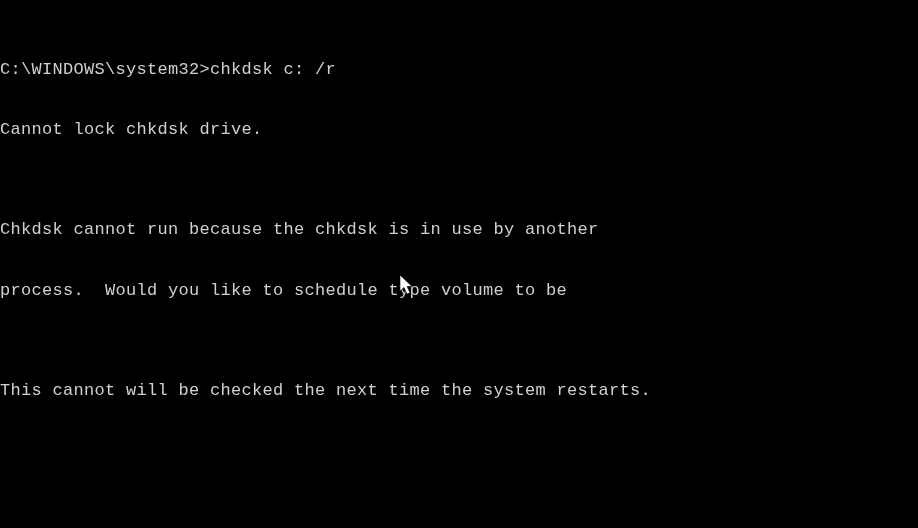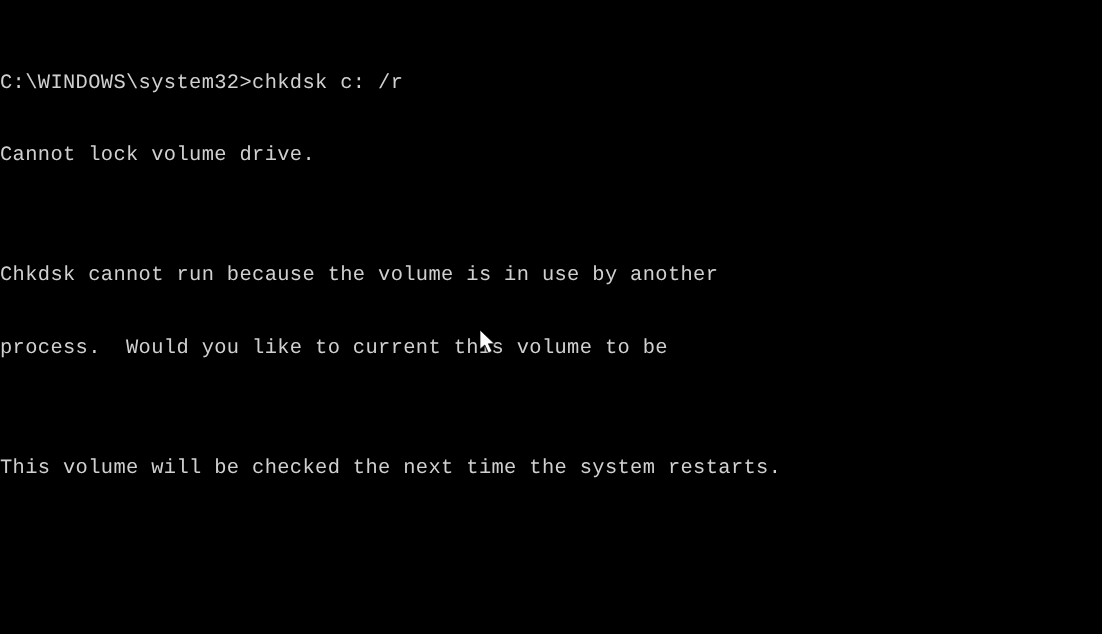--- a/index.html
+++ b/index.html
@@ -36,26 +36,26 @@
       width: 16px;
       height: 22px;
       filter: drop-shadow(0 0 1px rgba(0,0,0,0.8));
     }
   </style>
 </head>
 <body>
 
 <div class="terminal">
   <span class="line"><span>C:\WINDOWS\system32&gt;</span><span>chkdsk c: /r</span></span>
-  <span class="line">Cannot lock volume drive.</span>
+  <span class="line">Cannot lock chkdsk drive.</span>
   <span class="line"></span>
-  <span class="line">Chkdsk cannot run because the volume is in use by another</span>
-  <span class="line">process.  Would you like to current this volume to be</span>
+  <span class="line">Chkdsk cannot run because the chkdsk is in use by another</span>
+  <span class="line">process.  Would you like to schedule type volume to be</span>
   <span class="line"></span>
-  <span class="line">This volume will be checked the next time the system restarts.</span>
+  <span class="line">This cannot will be checked the next time the system restarts.</span>
   <span class="line"></span>
   
 </div>
 
 <div class="cursor-icon">
   <svg viewBox="0 0 16 22">
     <path d="M0,0 L0,16 L4,12.5 L7,19 L10,17.8 L7,11.5 L12,11.5 Z" fill="#ffffff" stroke="#000000" stroke-width="0.6"></path>
   </svg>
 </div>
 

